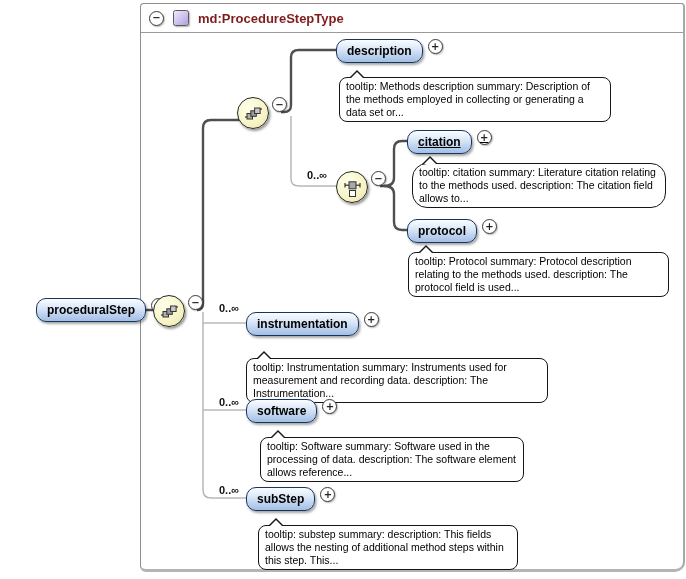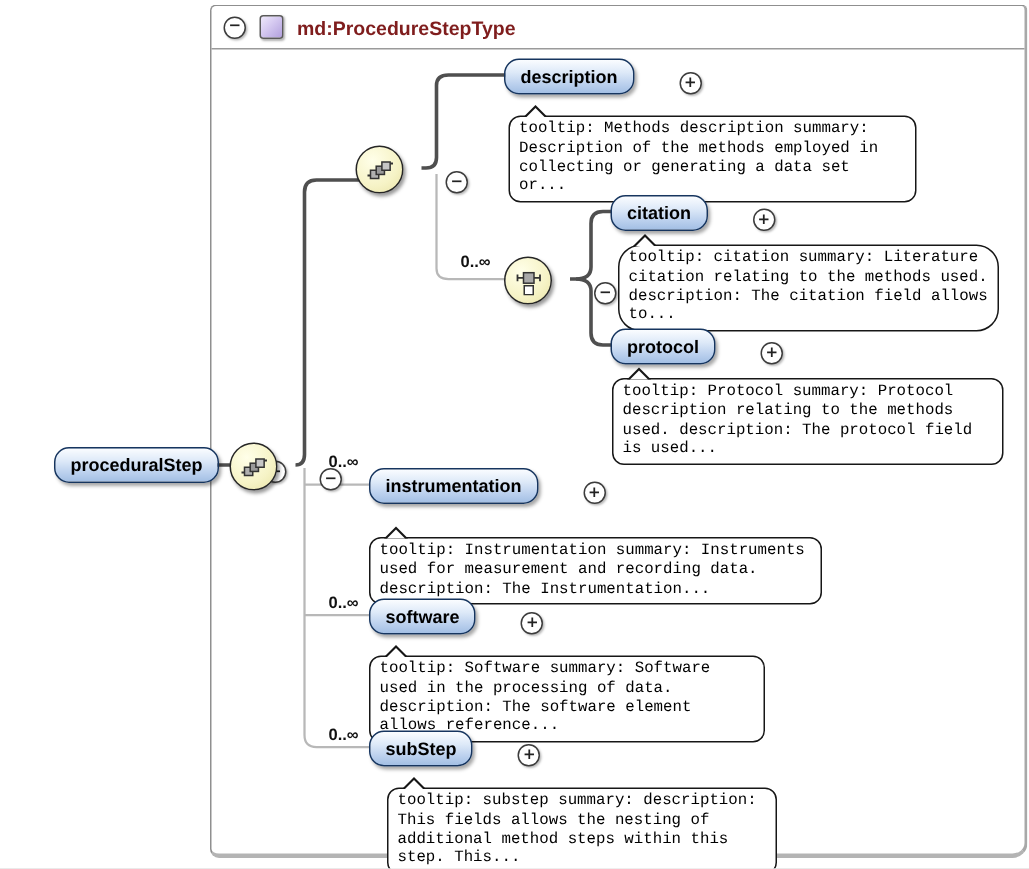--- a/index.html
+++ b/index.html
@@ -11,38 +11,38 @@
          border-radius:4px 4px 10px 6px;background:transparent;}
   .titlebar{position:absolute;left:0;top:0;right:0;height:28px;display:flex;align-items:center;
             gap:9px;padding-left:8px;border-bottom:1px solid #9a9a9a;}
   .title{font-size:13px;font-weight:bold;color:#7f1d1d;}
   .type-icon{width:14px;height:14px;border:1px solid #5a5a5a;border-radius:2.5px;
              background:linear-gradient(135deg,#efe9fb 0%,#d4c8f0 45%,#b2a0dd 100%);
              box-shadow:1px 1px 1.5px rgba(0,0,0,.3);}
   
   svg.wires{position:absolute;left:0;top:0;z-index:1;}
   
-  .row{position:absolute;display:flex;align-items:flex-end;z-index:2;gap:25px;}
+  .row{position:absolute;display:flex;align-items:flex-start;z-index:2;}
   .pill{height:22px;display:flex;align-items:center;white-space:nowrap;padding:0 10px;
         background:linear-gradient(180deg,#fafcff 0%,#dde9f8 38%,#bcd1ee 72%,#a3bfe4 100%);
         border:1.5px solid #16355f;border-radius:10px;
         font-size:12px;font-weight:bold;color:#000;
         box-shadow:1.5px 2px 2.5px rgba(0,0,0,.35);}
   .toggle{width:13px;height:13px;border-radius:50%;background:#fff;border:1px solid #3c3c3c;
           box-shadow:1px 1px 1.5px rgba(0,0,0,.28);display:flex;align-items:center;justify-content:center;
           font:bold 10px/1 "DejaVu Sans",sans-serif;color:#222;flex:0 0 auto;margin-left:5px;cursor:pointer;}
   .compositor{width:30px;height:30px;border-radius:50%;flex:0 0 auto;
           background:radial-gradient(circle at 35% 30%,#ffffe9 0%,#f6f3c6 60%,#e9e3a6 100%);
           border:1.5px solid #262626;box-shadow:1.5px 2px 2.5px rgba(0,0,0,.4);
           display:flex;align-items:center;justify-content:center;cursor:pointer;}
   .compositor + .toggle{margin-left:3px;}
   .occ{position:absolute;z-index:2;font-size:11px;font-weight:bold;color:#111;}
   
   .tooltip{position:absolute;z-index:2;background:#fff;border:1.4px solid #161616;border-radius:8px;
-           padding:2px 6px 3px 6px;font-size:10.5px;line-height:12.8px;color:#000;font-family:Liberation Mono, monospace;}
+           padding:2px 6px 3px 6px;font-size:10.5px;line-height:12.8px;color:#000;}
   .tooltip::before{content:'';position:absolute;top:-8px;left:9px;width:0;height:0;
            border-left:8px solid transparent;border-right:8px solid transparent;
            border-bottom:8px solid #161616;}
   .tooltip::after{content:'';position:absolute;top:-5.6px;left:10.7px;width:0;height:0;
            border-left:6.3px solid transparent;border-right:6.3px solid transparent;
            border-bottom:6.3px solid #fff;}
 </style>
 </head>
 <body>
 
@@ -119,21 +119,21 @@
         <line x1="2" y1="5" x2="2" y2="9.5" stroke="#333" stroke-width="1.2"></line>
         <line x1="17" y1="5" x2="17" y2="9.5" stroke="#333" stroke-width="1.2"></line>
         <line x1="2" y1="7.2" x2="17" y2="7.2" stroke="#333" stroke-width="1.2"></line>
         <rect x="6" y="3.8" width="7" height="7" fill="#a8a8a8" stroke="#333"></rect>
         <rect x="6.5" y="12.5" width="6" height="6" fill="#fff" stroke="#333"></rect>
       </svg>
     </div>
     <div class="toggle">−</div>
   </div>
 
-  <div class="row" style="left:407px;top:130px;">
+  <div class="row" style="left:407px;top:130px;text-decoration:underline;">
     <div class="pill">citation</div>
     <div class="toggle">+</div>
   </div>
   <div class="tooltip" style="left:412px;top:163px;width:240px;border-radius:15px;">tooltip: citation summary: Literature citation relating to the methods used. description: The citation field allows to...</div>
 
   <div class="row" style="left:407px;top:219px;">
     <div class="pill">protocol</div>
     <div class="toggle">+</div>
   </div>
   <div class="tooltip" style="left:408px;top:252px;width:247px;">tooltip: Protocol summary: Protocol description relating to the methods used. description: The protocol field is used...</div>
@@ -143,21 +143,21 @@
     <div class="pill">instrumentation</div>
     <div class="toggle">+</div>
   </div>
   <div class="tooltip" style="left:246px;top:344px;width:288px;margin-top:14px;">tooltip: Instrumentation summary: Instruments used for measurement and recording data. description: The Instrumentation...</div>
 
   <div class="occ" style="left:219px;top:396px;">0..∞</div>
   <div class="row" style="left:246px;top:399px;">
     <div class="pill">software</div>
     <div class="toggle">+</div>
   </div>
-  <div class="tooltip" style="left:246px;top:437px;width:250px;">tooltip: Software summary: Software used in the processing of data. description: The software element allows reference...</div>
+  <div class="tooltip" style="left:260px;top:437px;width:250px;">tooltip: Software summary: Software used in the processing of data. description: The software element allows reference...</div>
 
   <div class="occ" style="left:219px;top:484px;">0..∞</div>
   <div class="row" style="left:246px;top:487px;">
     <div class="pill">subStep</div>
     <div class="toggle">+</div>
   </div>
   <div class="tooltip" style="left:258px;top:525px;width:246px;">tooltip: substep summary: description: This fields allows the nesting of additional method steps within this step. This...</div>
 
 </div>
 

